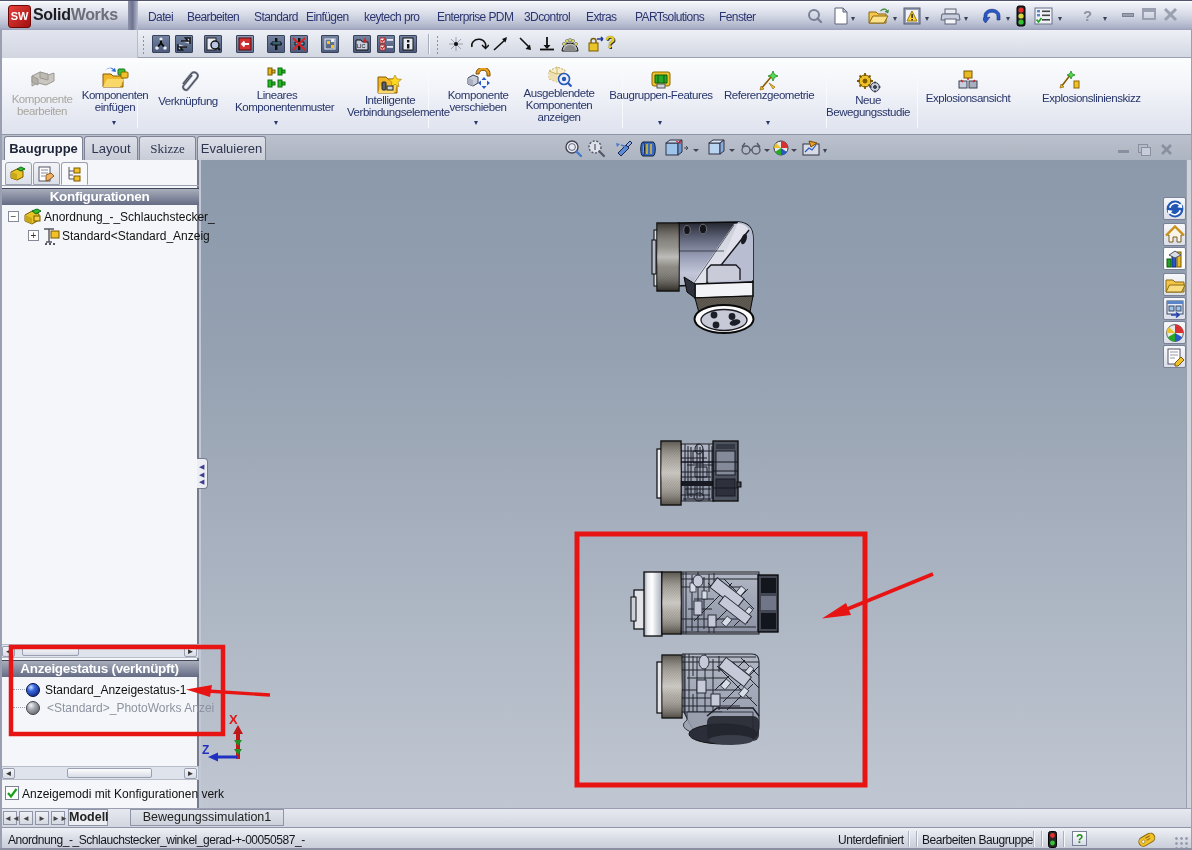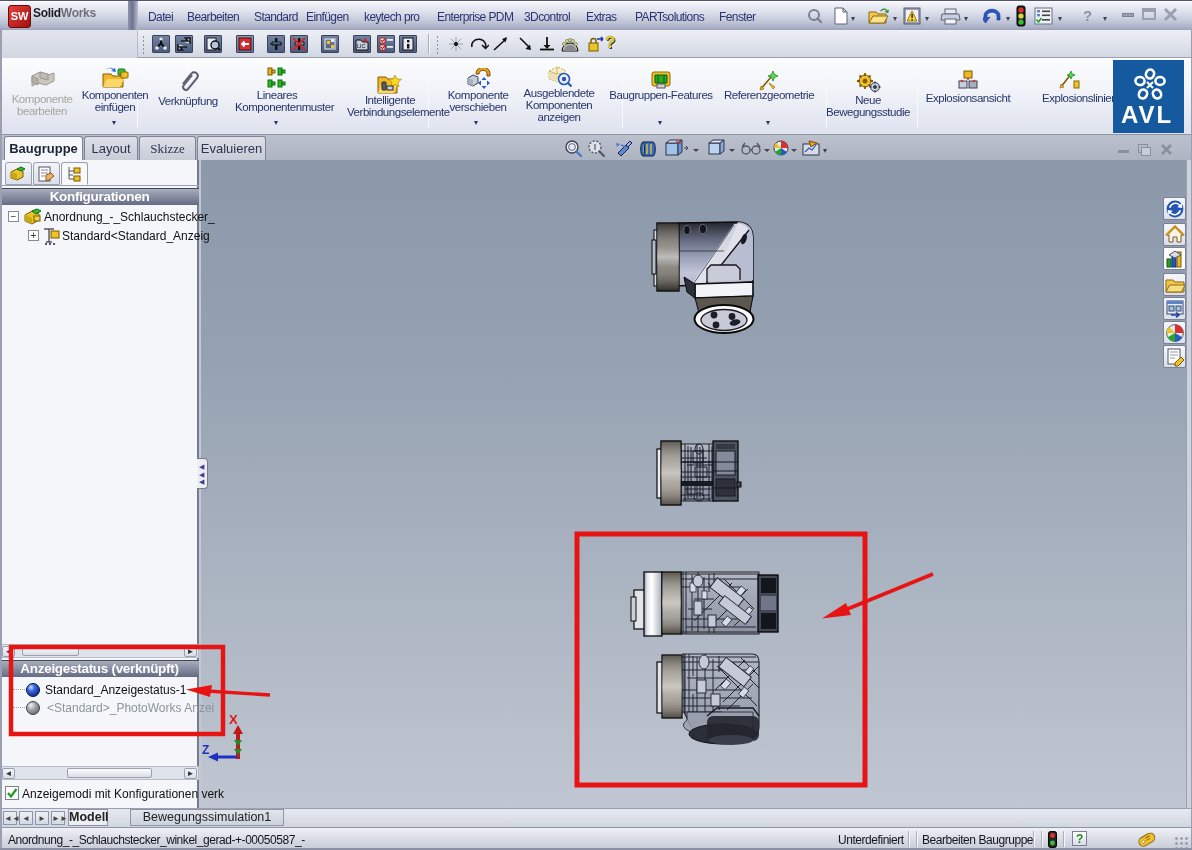--- a/index.html
+++ b/index.html
@@ -5,21 +5,21 @@
 #app{position:relative;width:1192px;height:850px;background:#c3c9d4;}
 #ledge{position:absolute;left:0;top:30px;width:2px;height:818px;background:#9aa0b2;z-index:60;}
 #bedge{position:absolute;left:0;top:848px;width:1192px;height:2px;background:#8a90a2;z-index:60;}
 #redge{position:absolute;right:0;top:30px;width:1px;height:818px;background:#9aa0b2;z-index:60;}
 .abs{position:absolute;}
 
 #titlebar{position:absolute;left:0;top:0;width:1192px;height:30px;
  background:linear-gradient(#ffffff 0%,#f0f2f8 8%,#d8dce8 45%,#c2c7d8 70%,#aab0c6 92%,#9ba1b8 100%);
  border-top:1px solid #50546e;}
 #swlogo{position:absolute;left:8px;top:4px;width:23px;height:23px;background:linear-gradient(135deg,#e8413c,#a01010);border-radius:3px;border:1px solid #6d0808;color:#fff;font-weight:bold;font-size:11px;text-align:center;line-height:21px;}
-#swtext{position:absolute;left:33px;top:5px;font-size:12px;letter-spacing:-0.3px;white-space:nowrap;}
+#swtext{position:absolute;left:33px;top:5px;font-size:16px;letter-spacing:-0.3px;white-space:nowrap;}
 #swtext b{color:#1c1c20;font-weight:bold;}
 #swtext span{color:#6e6e78;font-weight:bold;}
 #tsep{position:absolute;left:128px;top:0;width:10px;height:30px;background:linear-gradient(90deg,#8e92aa,#6e7390 45%,#b9bdd0);}
 .menuitem{position:absolute;top:9px;font-size:12px;letter-spacing:-0.6px;color:#2b3570;white-space:nowrap;}
 
 #toolrow{position:absolute;left:0;top:30px;width:1192px;height:28px;background:linear-gradient(#eef0f6,#dde1ea 60%,#d3d7e2);border-bottom:1px solid #9aa0b2;}
 #toolrow .lpad{position:absolute;left:0;top:0;width:138px;height:28px;background:linear-gradient(#e2e5ee,#d2d6e1);border-right:1px solid #b8bcca;}
 .dkicon{position:absolute;top:5px;width:18px;height:18px;background:linear-gradient(#73829f,#4d5c7c);border:1px solid #39435c;border-radius:1px;color:#e8ecf4;font-size:11px;text-align:center;line-height:17px;}
 .dots{position:absolute;top:5px;width:3px;height:19px;background-image:radial-gradient(circle,#8b90a4 1px,transparent 1.1px);background-size:3px 4px;}
 .vsep{position:absolute;top:4px;width:2px;height:20px;border-left:1px solid #a8adbd;border-right:1px solid #f4f6fa;}
@@ -352,33 +352,20 @@
       </svg>
     <div class="rbtn" style="left:900px;top:34px;width:136px;">Explosionsansicht</div>
 
     <svg class="abs" style="left:1057px;top:11px;" width="24" height="21" viewBox="0 0 24 21">
         <path d="M4 18L14 5" stroke="#8a5a00" stroke-width="1.6"></path>
         <path d="M3 19l4-1-3-3z" fill="#e8b820" stroke="#8a5a00" stroke-width=".6"></path>
         <path d="M14 2l1.2 2.8L18 6l-2.8 1.2L14 10l-1.2-2.8L10 6l2.8-1.2z" fill="#58d858" stroke="#0c7e0c" stroke-width=".7"></path>
         <rect x="17" y="12" width="5" height="7" fill="#f2c028" stroke="#8a6a00"></rect>
       </svg>
     <div class="rbtn" style="left:1042px;top:34px;width:140px;text-align:left;">Explosionslinienskizz</div>
-  </div>
-  <div id="avl">
-    <svg class="abs" style="left:20px;top:8px;" width="34" height="34" viewBox="0 0 34 34">
-      <g fill="none" stroke="#fff" stroke-width="2.6">
-        <ellipse cx="17" cy="6" rx="4" ry="4.6" transform="rotate(20 17 6)"></ellipse>
-        <ellipse cx="27" cy="13" rx="4" ry="4.6" transform="rotate(90 27 13)"></ellipse>
-        <ellipse cx="24" cy="26" rx="4" ry="4.6" transform="rotate(150 24 26)"></ellipse>
-        <ellipse cx="10" cy="26" rx="4" ry="4.6" transform="rotate(210 10 26)"></ellipse>
-        <ellipse cx="7" cy="13" rx="4" ry="4.6" transform="rotate(280 7 13)"></ellipse>
-      </g>
-      <path d="M14 14l6 6M20 14l-6 6" stroke="#fff" stroke-width="2"></path>
-    </svg>
-    <div class="t">AVL</div>
   </div>
 
   <div id="tabband">
     <div class="ctab active" style="left:4px;width:79px;line-height:24px;">Baugruppe</div>
     <div class="ctab" style="left:84px;width:54px;line-height:23px;">Layout</div>
     <div class="ctab" style="left:139px;width:57px;line-height:23px;font-family:Liberation Serif, serif;">Skizze</div>
     <div class="ctab" style="left:197px;width:69px;line-height:23px;">Evaluieren</div>
 
     <svg class="abs" style="left:563px;top:4px;" width="260" height="20" viewBox="0 0 260 20">
       <g>

